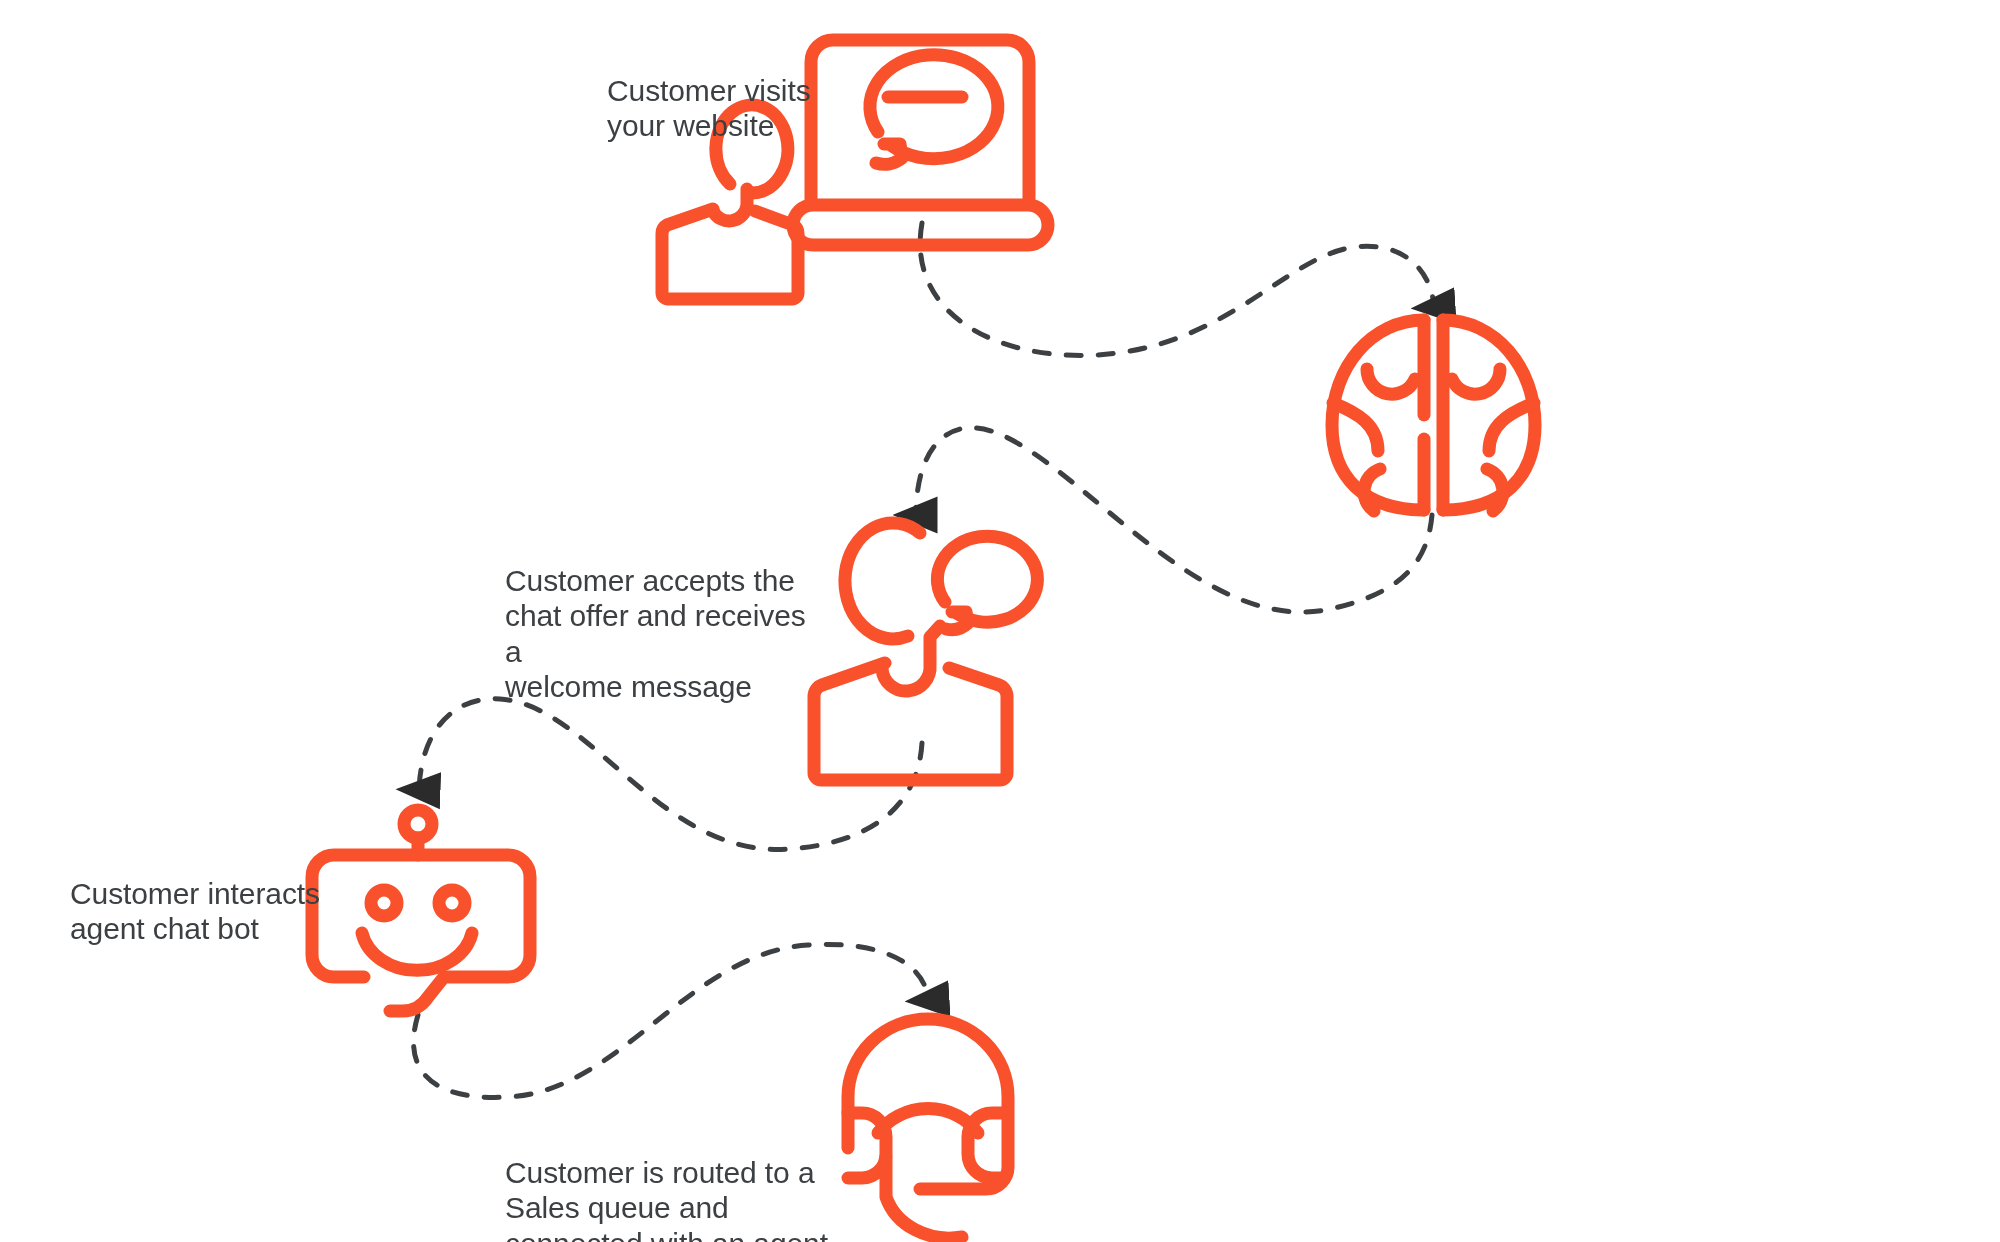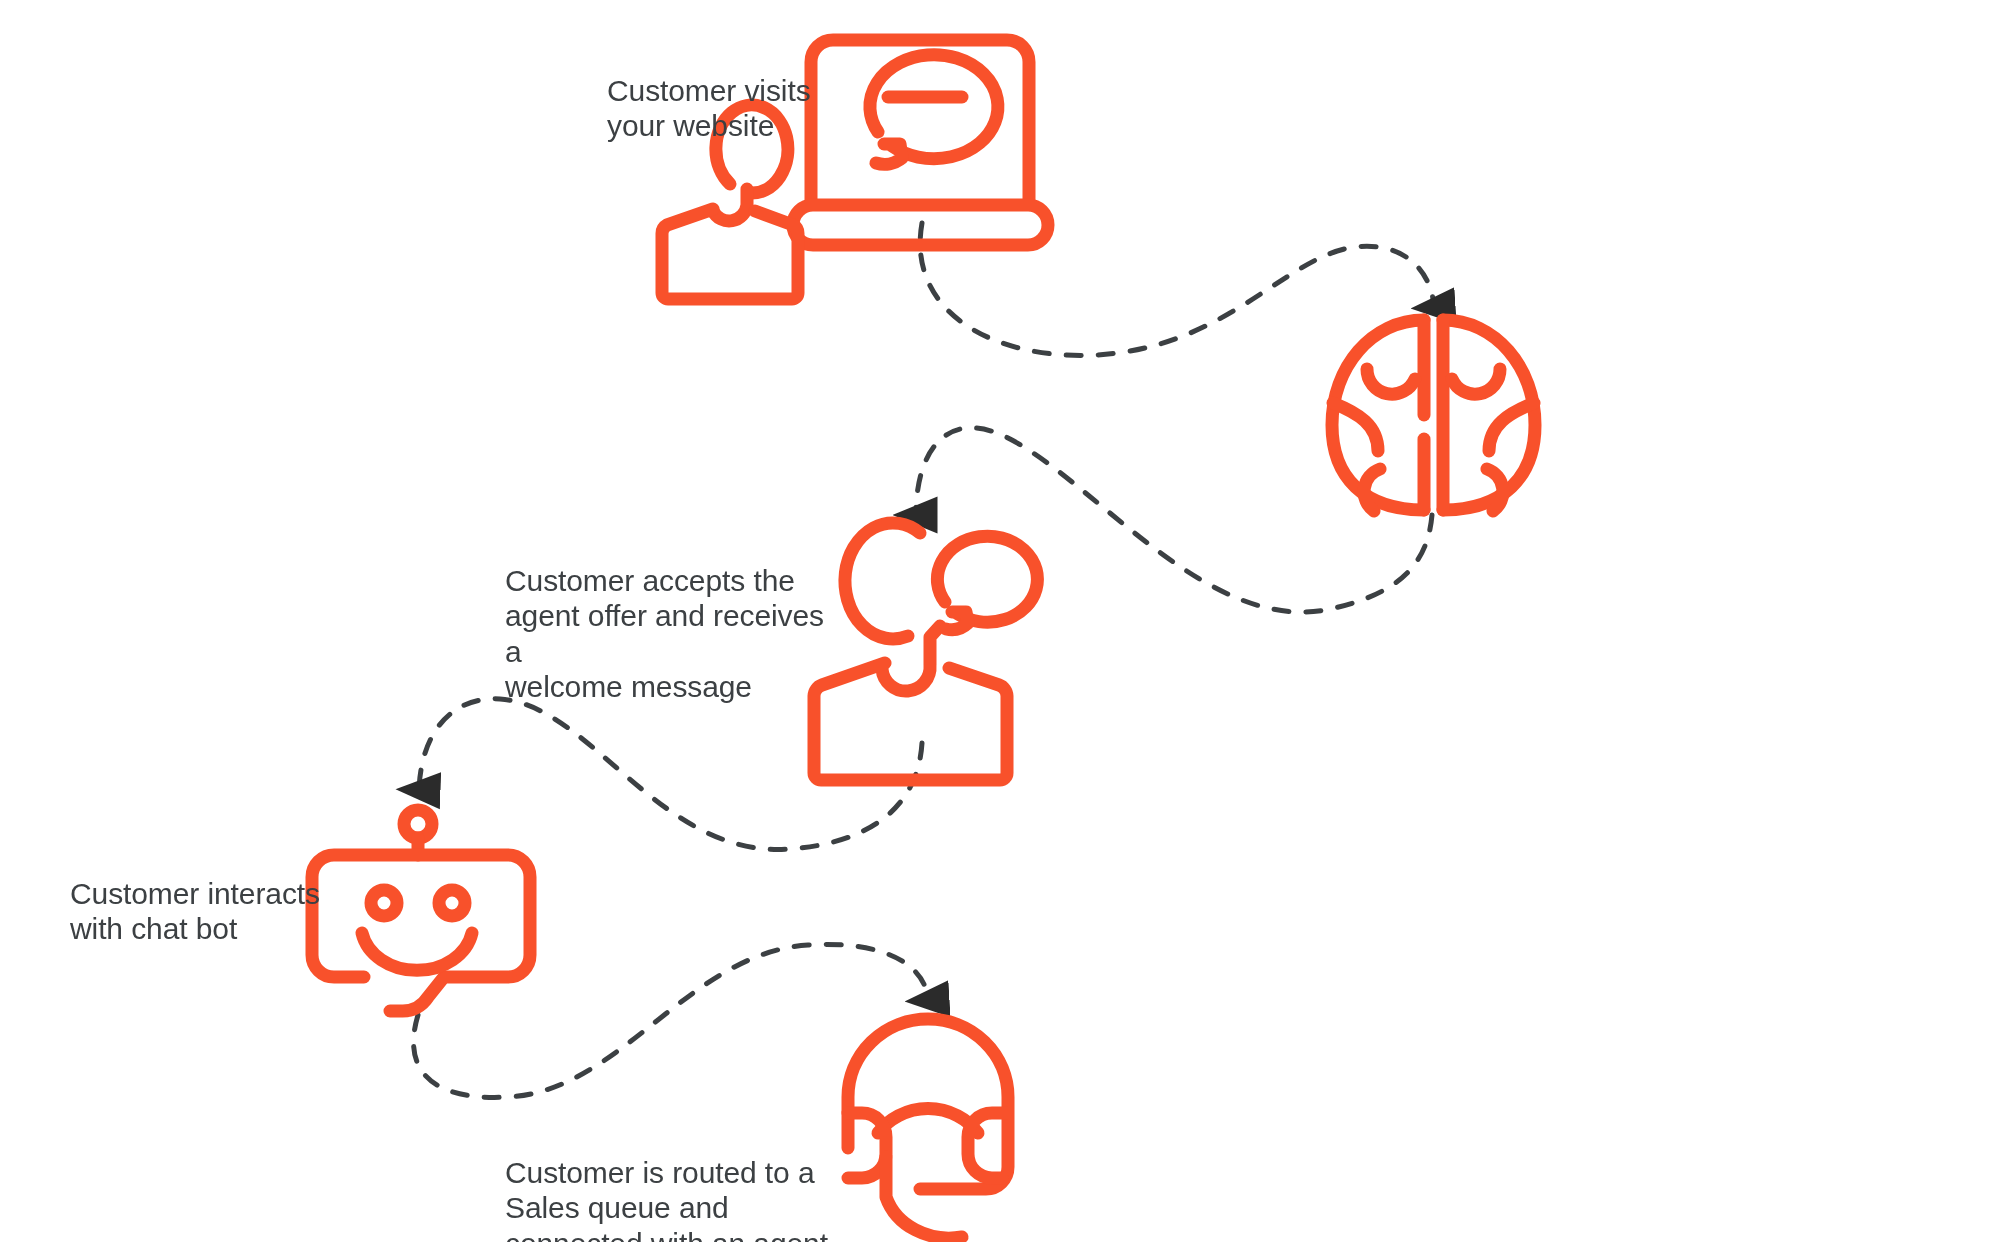--- a/index.html
+++ b/index.html
@@ -121,23 +121,23 @@
         <path d="M 886 1142 L 886 1182 A 66 58 0 0 0 962 1222"></path>
       </g>
     </g>
   </svg>
 
   <div class="flow-label label-visit">Customer visits
 your website</div>
 
 
   <div class="flow-label label-accept">Customer accepts the
-agent offer and receives a
+chat offer and receives a
 welcome message</div>
 
   <div class="flow-label label-bot">Customer interacts
-with chat bot</div>
+agent chat bot</div>
 
   <div class="flow-label label-routed">Customer is routed to a
 Sales queue and
 connected with an agent</div>
 
 </div>
 
 </body></html>

